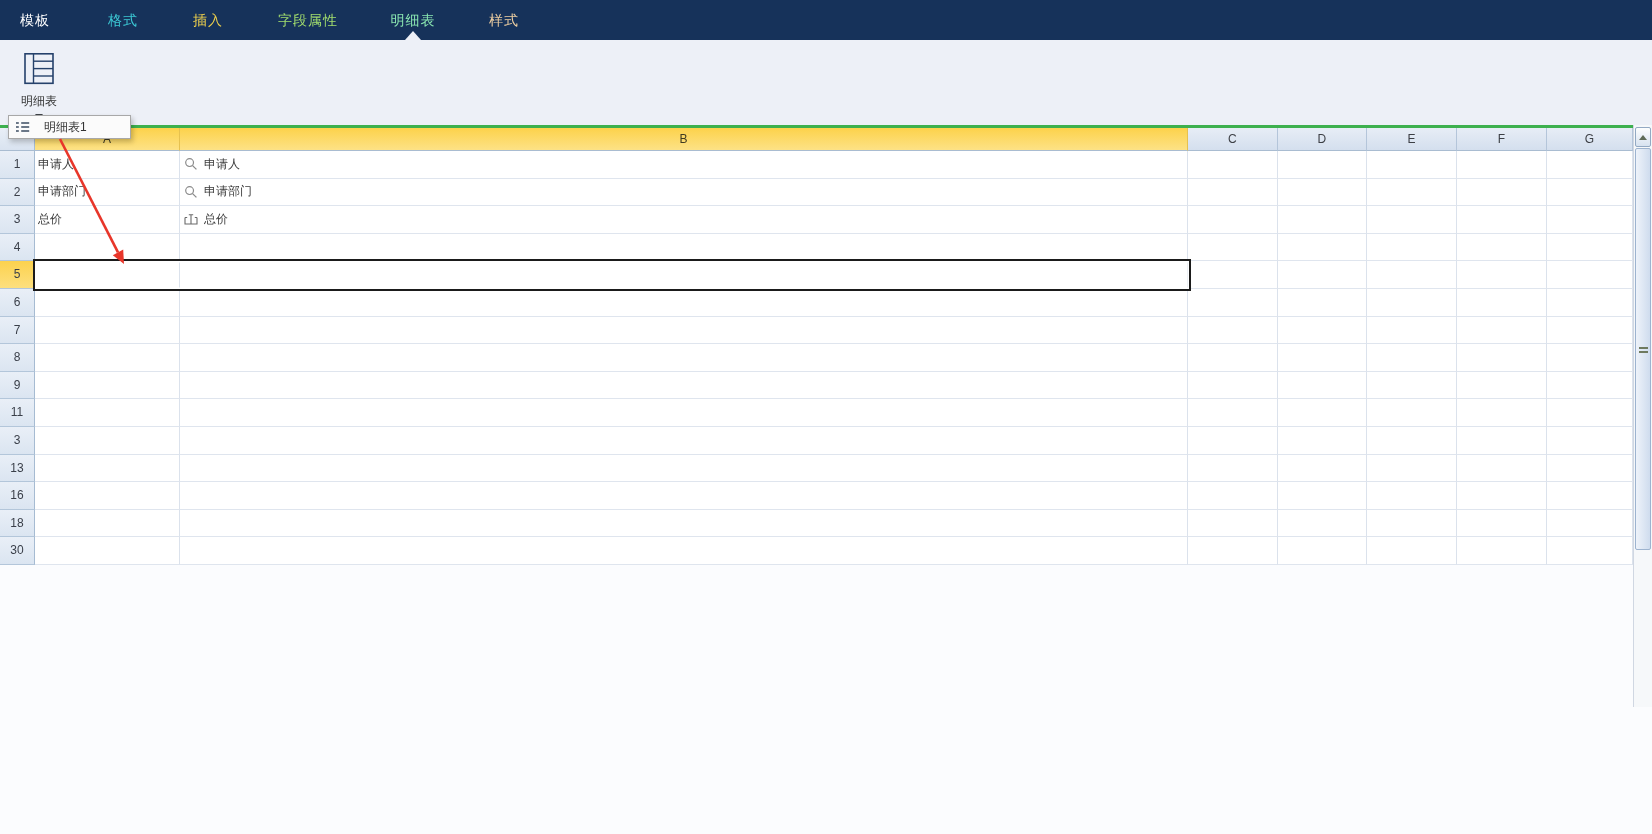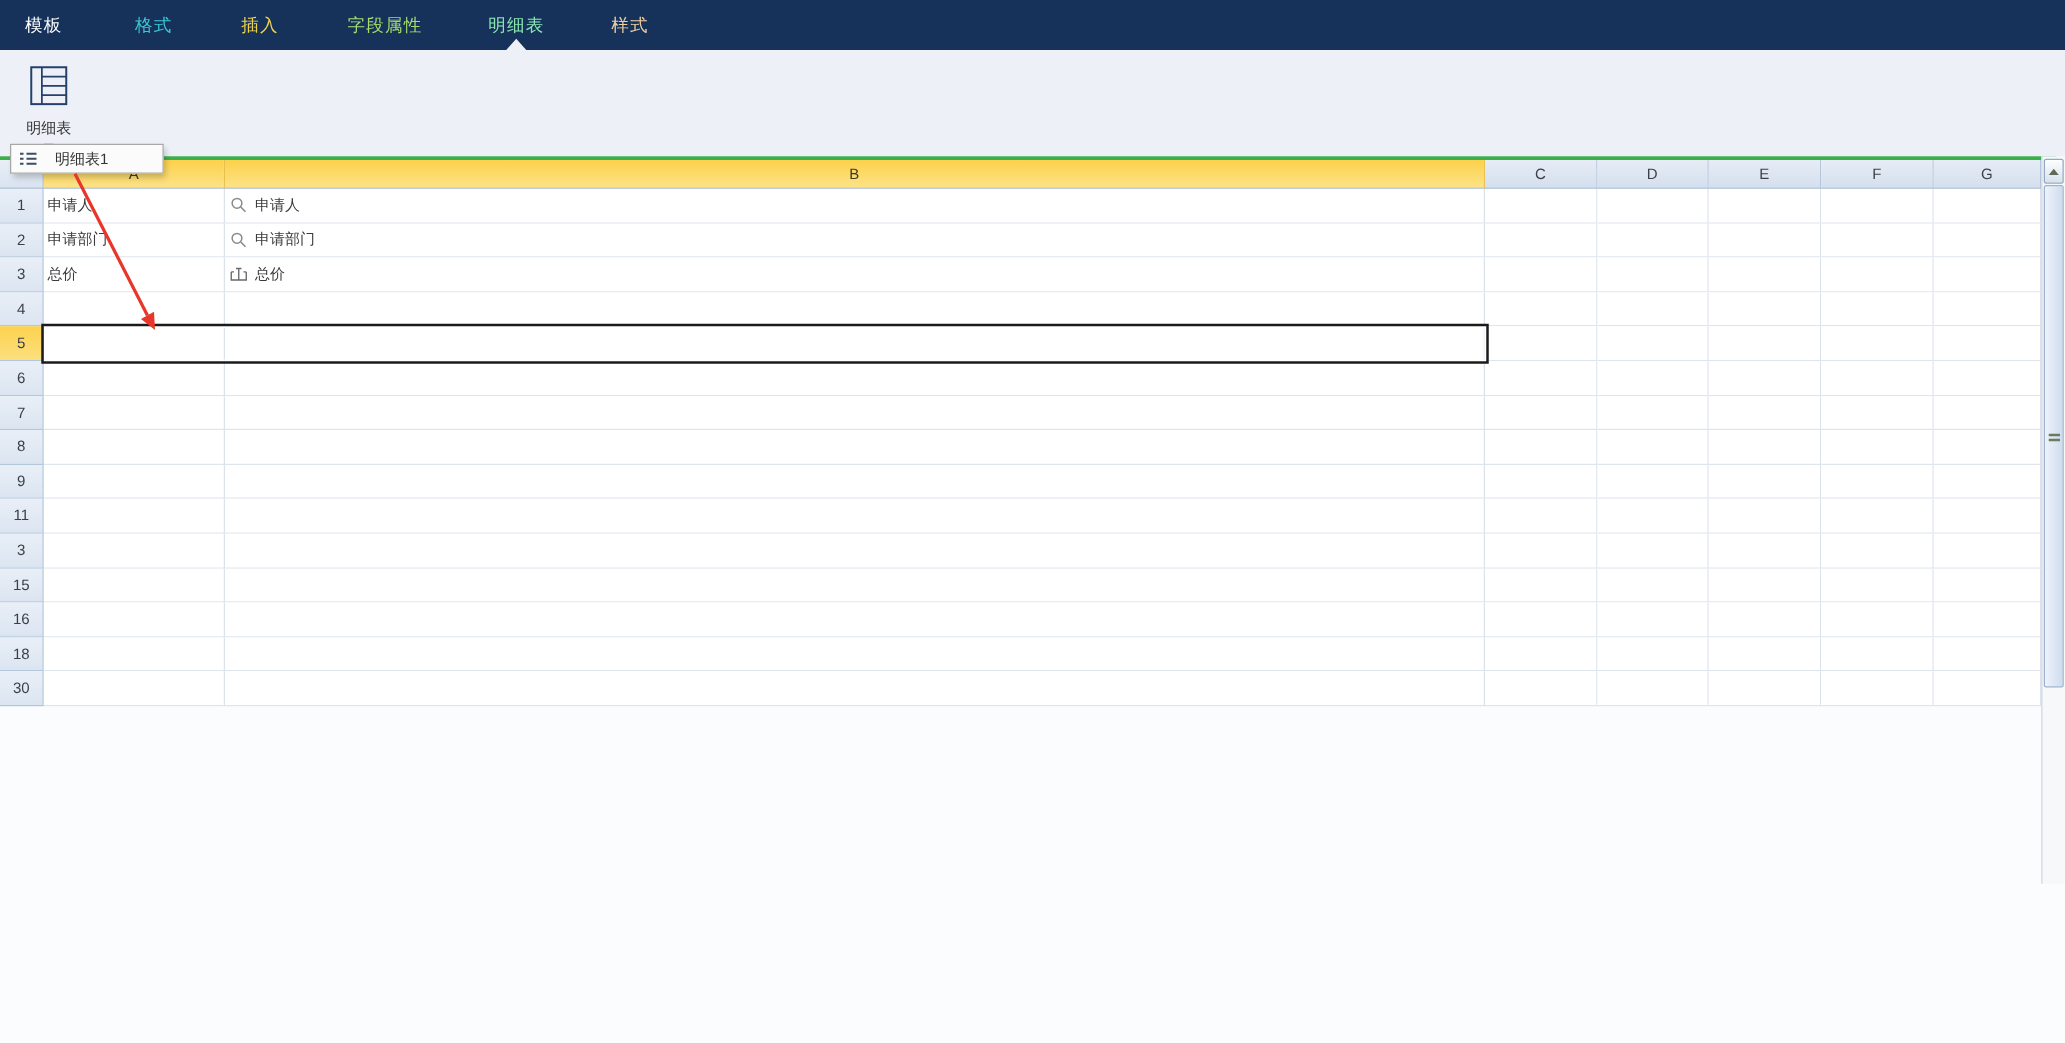--- a/index.html
+++ b/index.html
@@ -241,21 +241,21 @@
       <div class="row-head">3</div>
       <div class="cell" style="flex: 0 0 145px;"></div>
       <div class="cell" style="flex: 0 0 1008px;"></div>
       <div class="cell" style="flex: 0 0 89.5px;"></div>
       <div class="cell" style="flex: 0 0 89.5px;"></div>
       <div class="cell" style="flex: 0 0 90px;"></div>
       <div class="cell" style="flex: 0 0 90px;"></div>
       <div class="cell" style="flex: 0 0 86px;"></div>
     </div>
     <div class="grid-row">
-      <div class="row-head">15</div>
+      <div class="row-head">13</div>
       <div class="cell" style="flex: 0 0 145px;"></div>
       <div class="cell" style="flex: 0 0 1008px;"></div>
       <div class="cell" style="flex: 0 0 89.5px;"></div>
       <div class="cell" style="flex: 0 0 89.5px;"></div>
       <div class="cell" style="flex: 0 0 90px;"></div>
       <div class="cell" style="flex: 0 0 90px;"></div>
       <div class="cell" style="flex: 0 0 86px;"></div>
     </div>
     <div class="grid-row">
       <div class="row-head">16</div>

